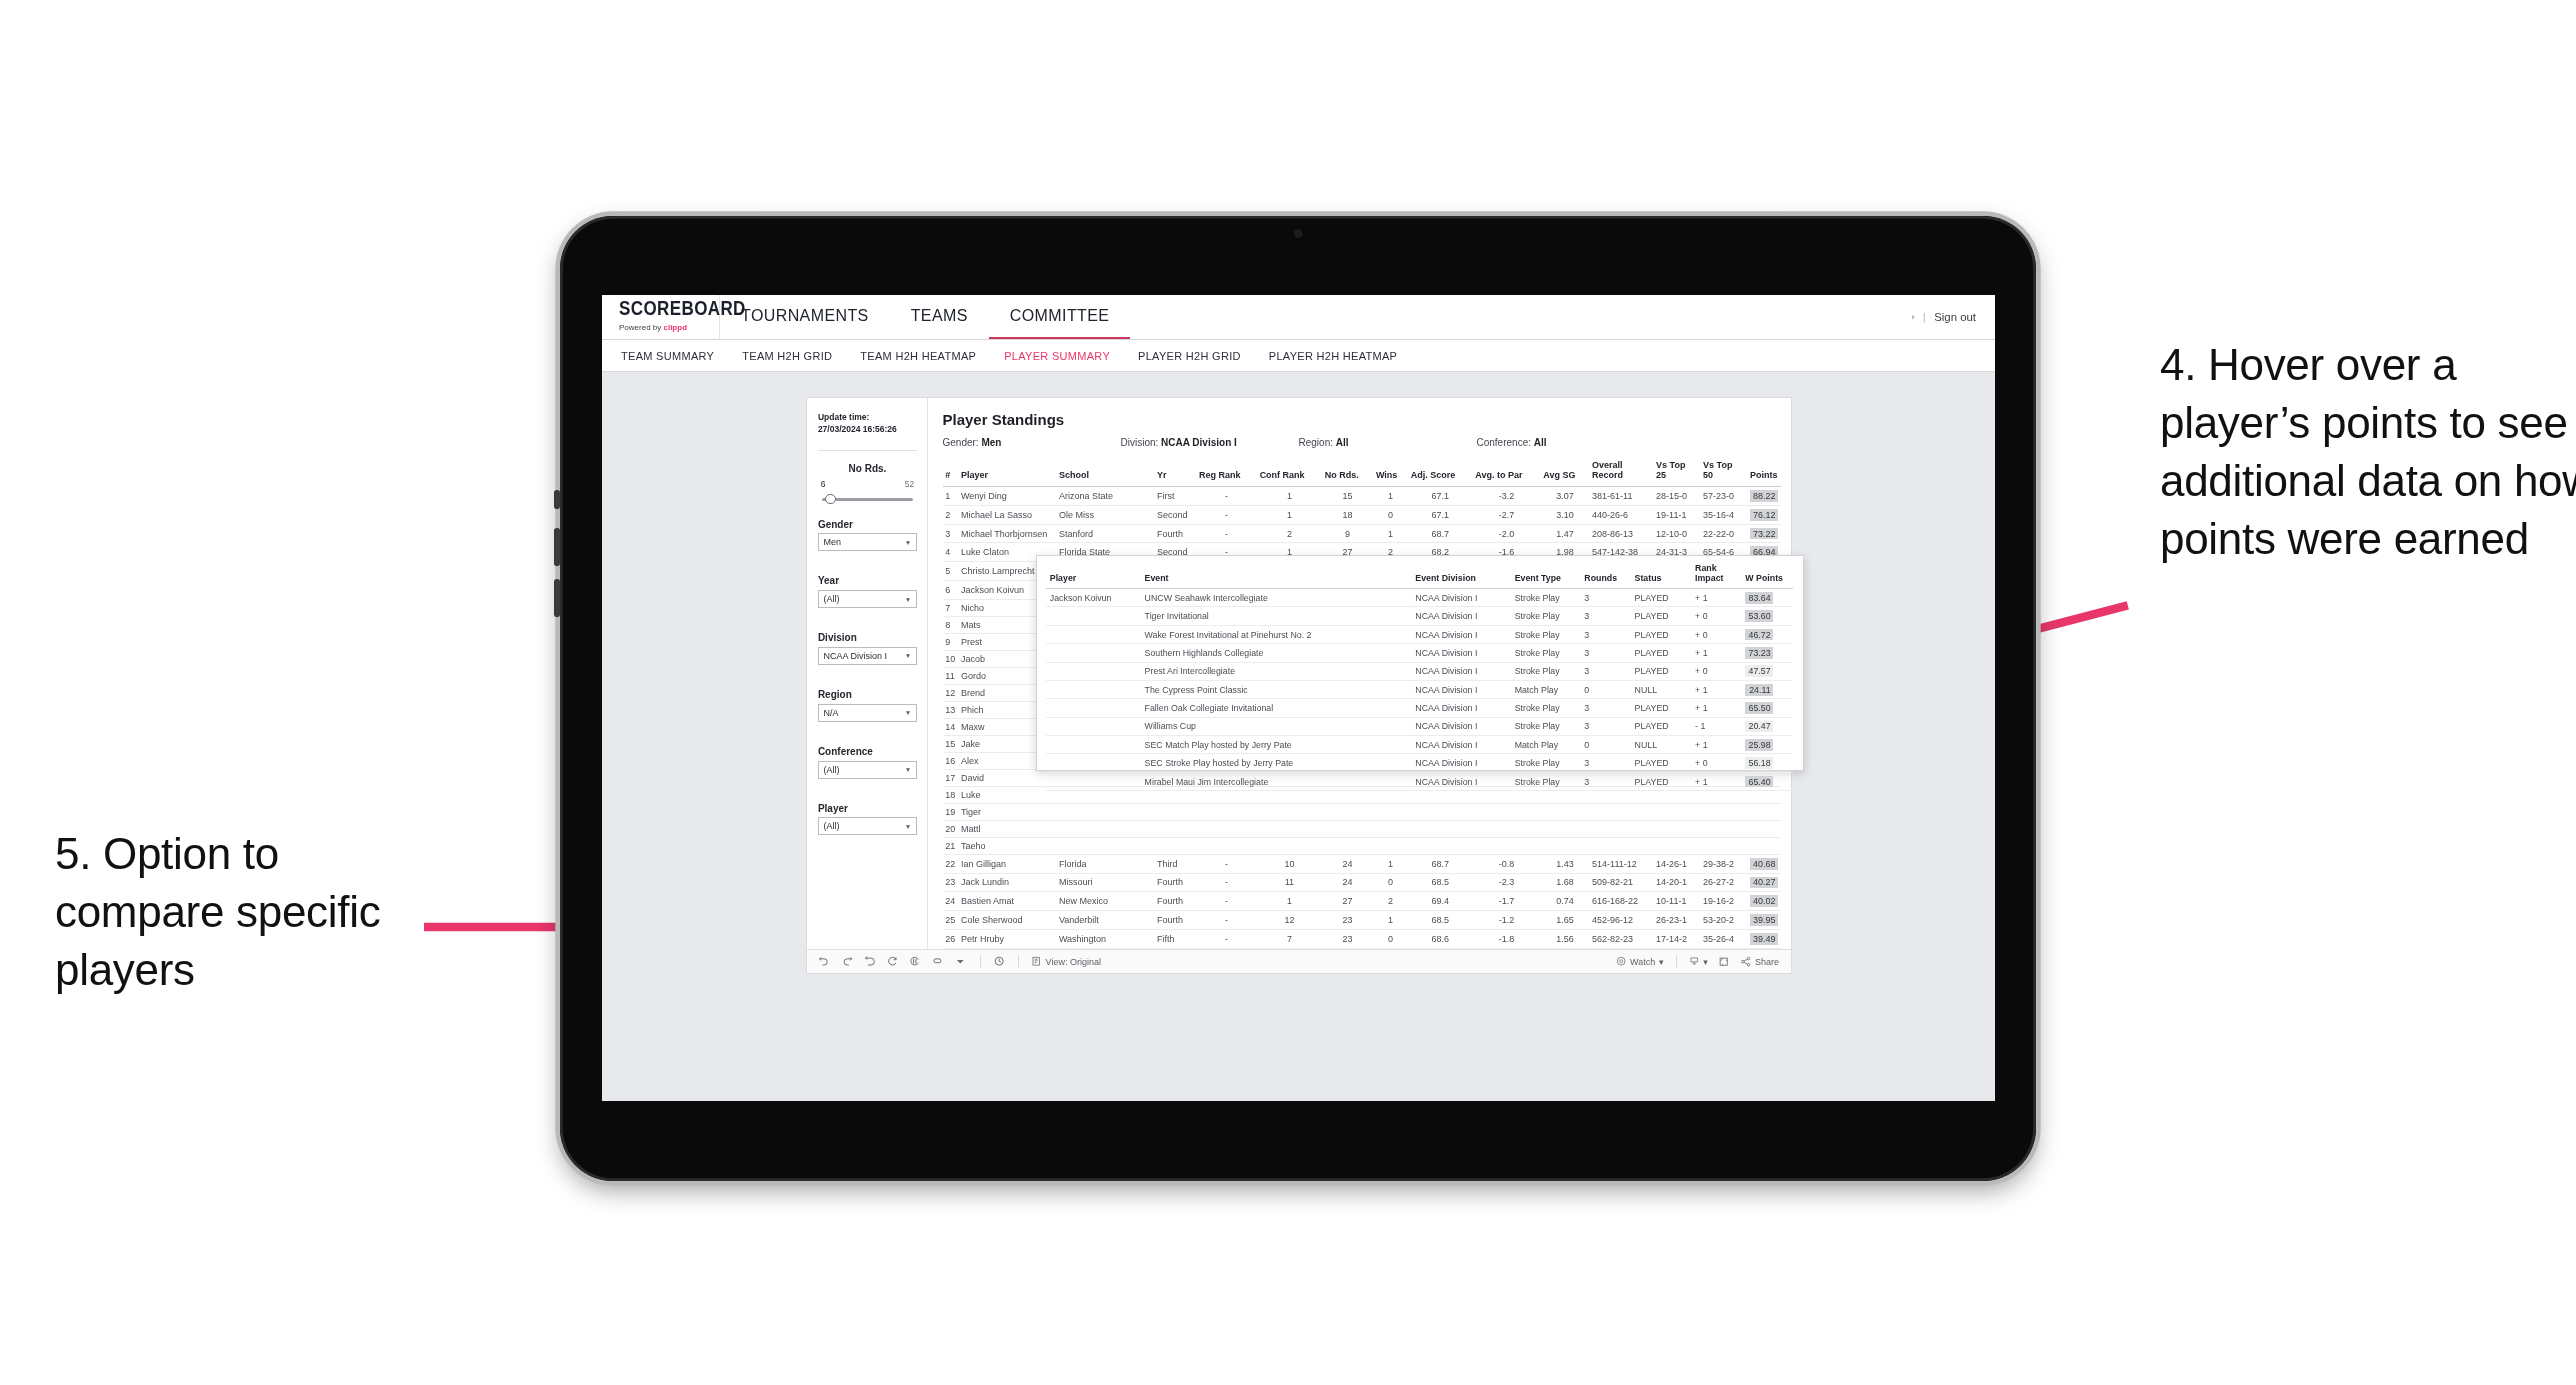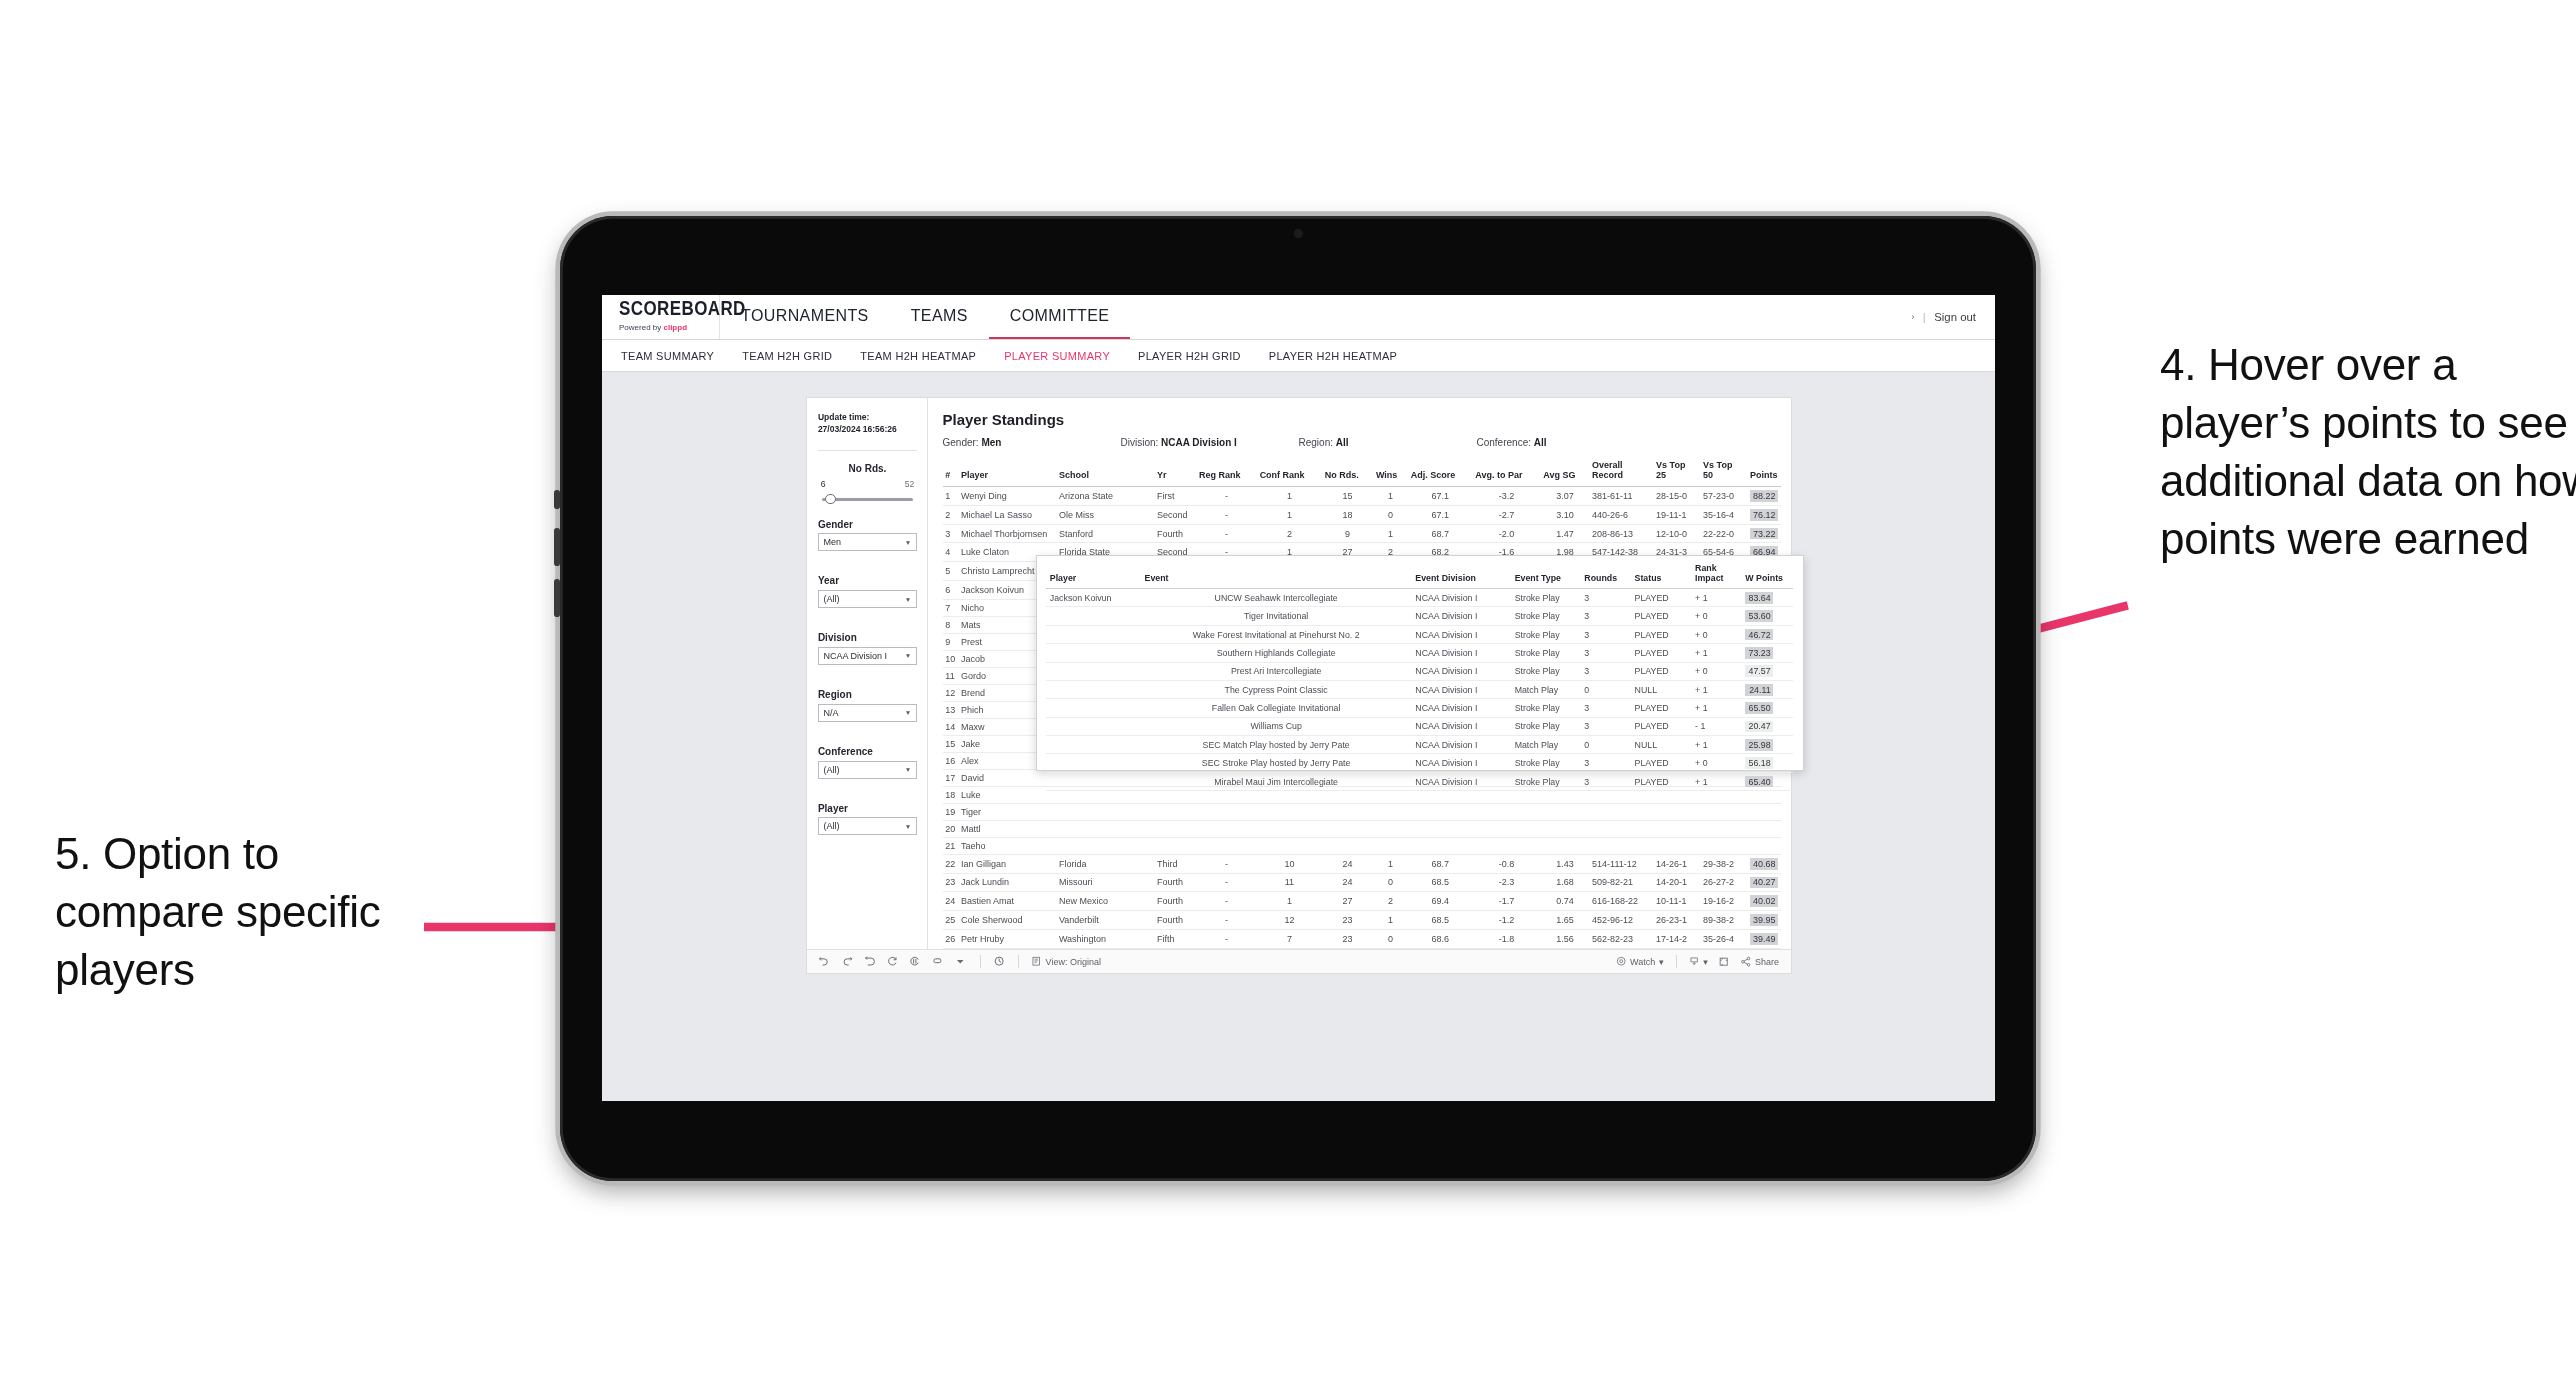--- a/index.html
+++ b/index.html
@@ -178,21 +178,21 @@
     padding: 7.6px 9.5px 5.7px 9.5px;
     z-index: 5;
   }
   table.tip { width:100%; border-collapse: collapse; font-size: 8.8px; color:#4a4d54;}
   table.tip thead th {
     font-weight:700; color:#24262d; text-align:left; vertical-align:bottom;
     padding: 0 3.8px 4.7px 3.8px; line-height:1.15; border-bottom:0.9px solid #cfcfcf;
   }
   table.tip tbody td { padding: 2.8px 3.8px; border-bottom: 0.9px solid #ededed; white-space:nowrap; }
   .t-player { width: 83px; }
-  .t-event { width: 237px; text-align: center; }
+  .t-event { width: 237px; }
   .t-div { width: 87px; }
   .t-type { width: 61px; }
   .t-rounds { width: 44px; }
   .t-status { width: 53px; }
   .t-impact { width: 44px; }
   .t-pts { width: 45px; }
 
   
   .viz-toolbar {
     height: 24.6px; border-top: 0.9px solid #e0e0e0; background:#fafafa;
@@ -766,21 +766,21 @@
                     <td class="c-yr">Fourth</td>
                     <td class="c-n">-</td>
                     <td class="c-n">12</td>
                     <td class="c-n">23</td>
                     <td class="c-n">1</td>
                     <td class="c-n">68.5</td>
                     <td class="c-n">-1.2</td>
                     <td class="c-n">1.65</td>
                     <td class="c-rec">452-96-12</td>
                     <td class="c-vs">26-23-1</td>
-                    <td class="c-vs">89-38-2</td>
+                    <td class="c-vs">53-20-2</td>
                     <td class="c-pts"><span class="pts-chip">39.95</span></td>
                   </tr>
                   <tr>
                     <td class="c-rank">26</td>
                     <td class="c-player">Petr Hruby</td>
                     <td class="c-school">Washington</td>
                     <td class="c-yr">Fifth</td>
                     <td class="c-n">-</td>
                     <td class="c-n">7</td>
                     <td class="c-n">23</td>

